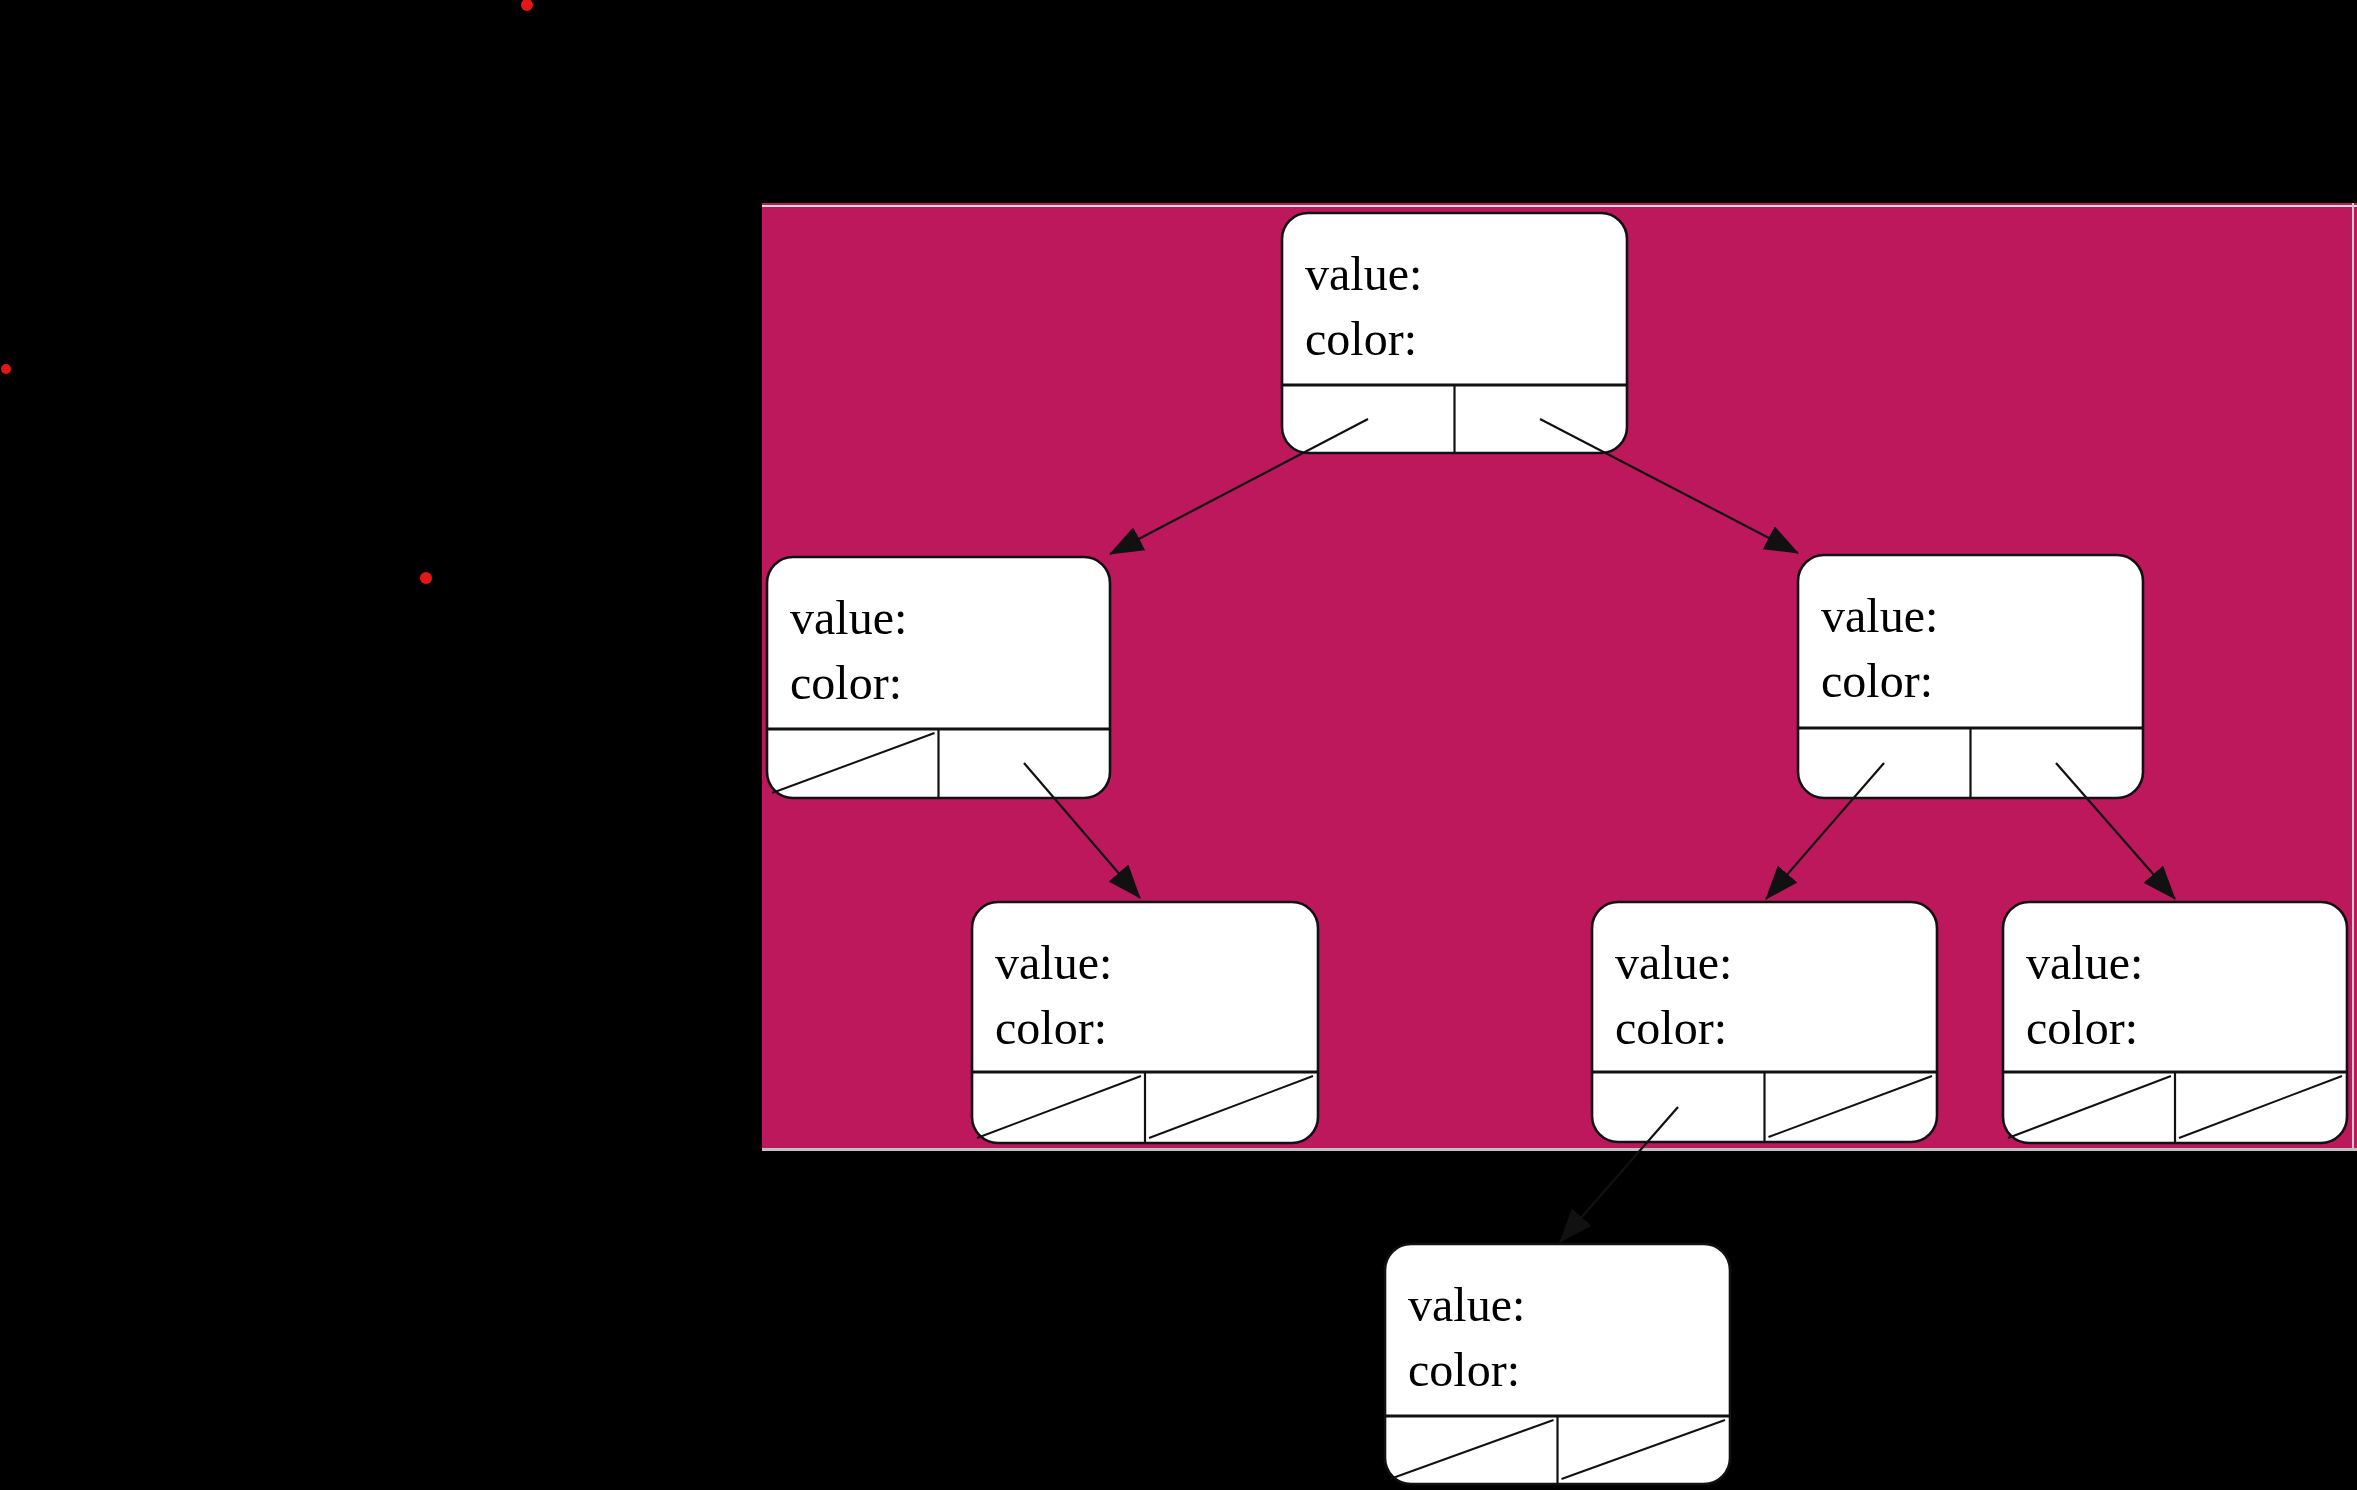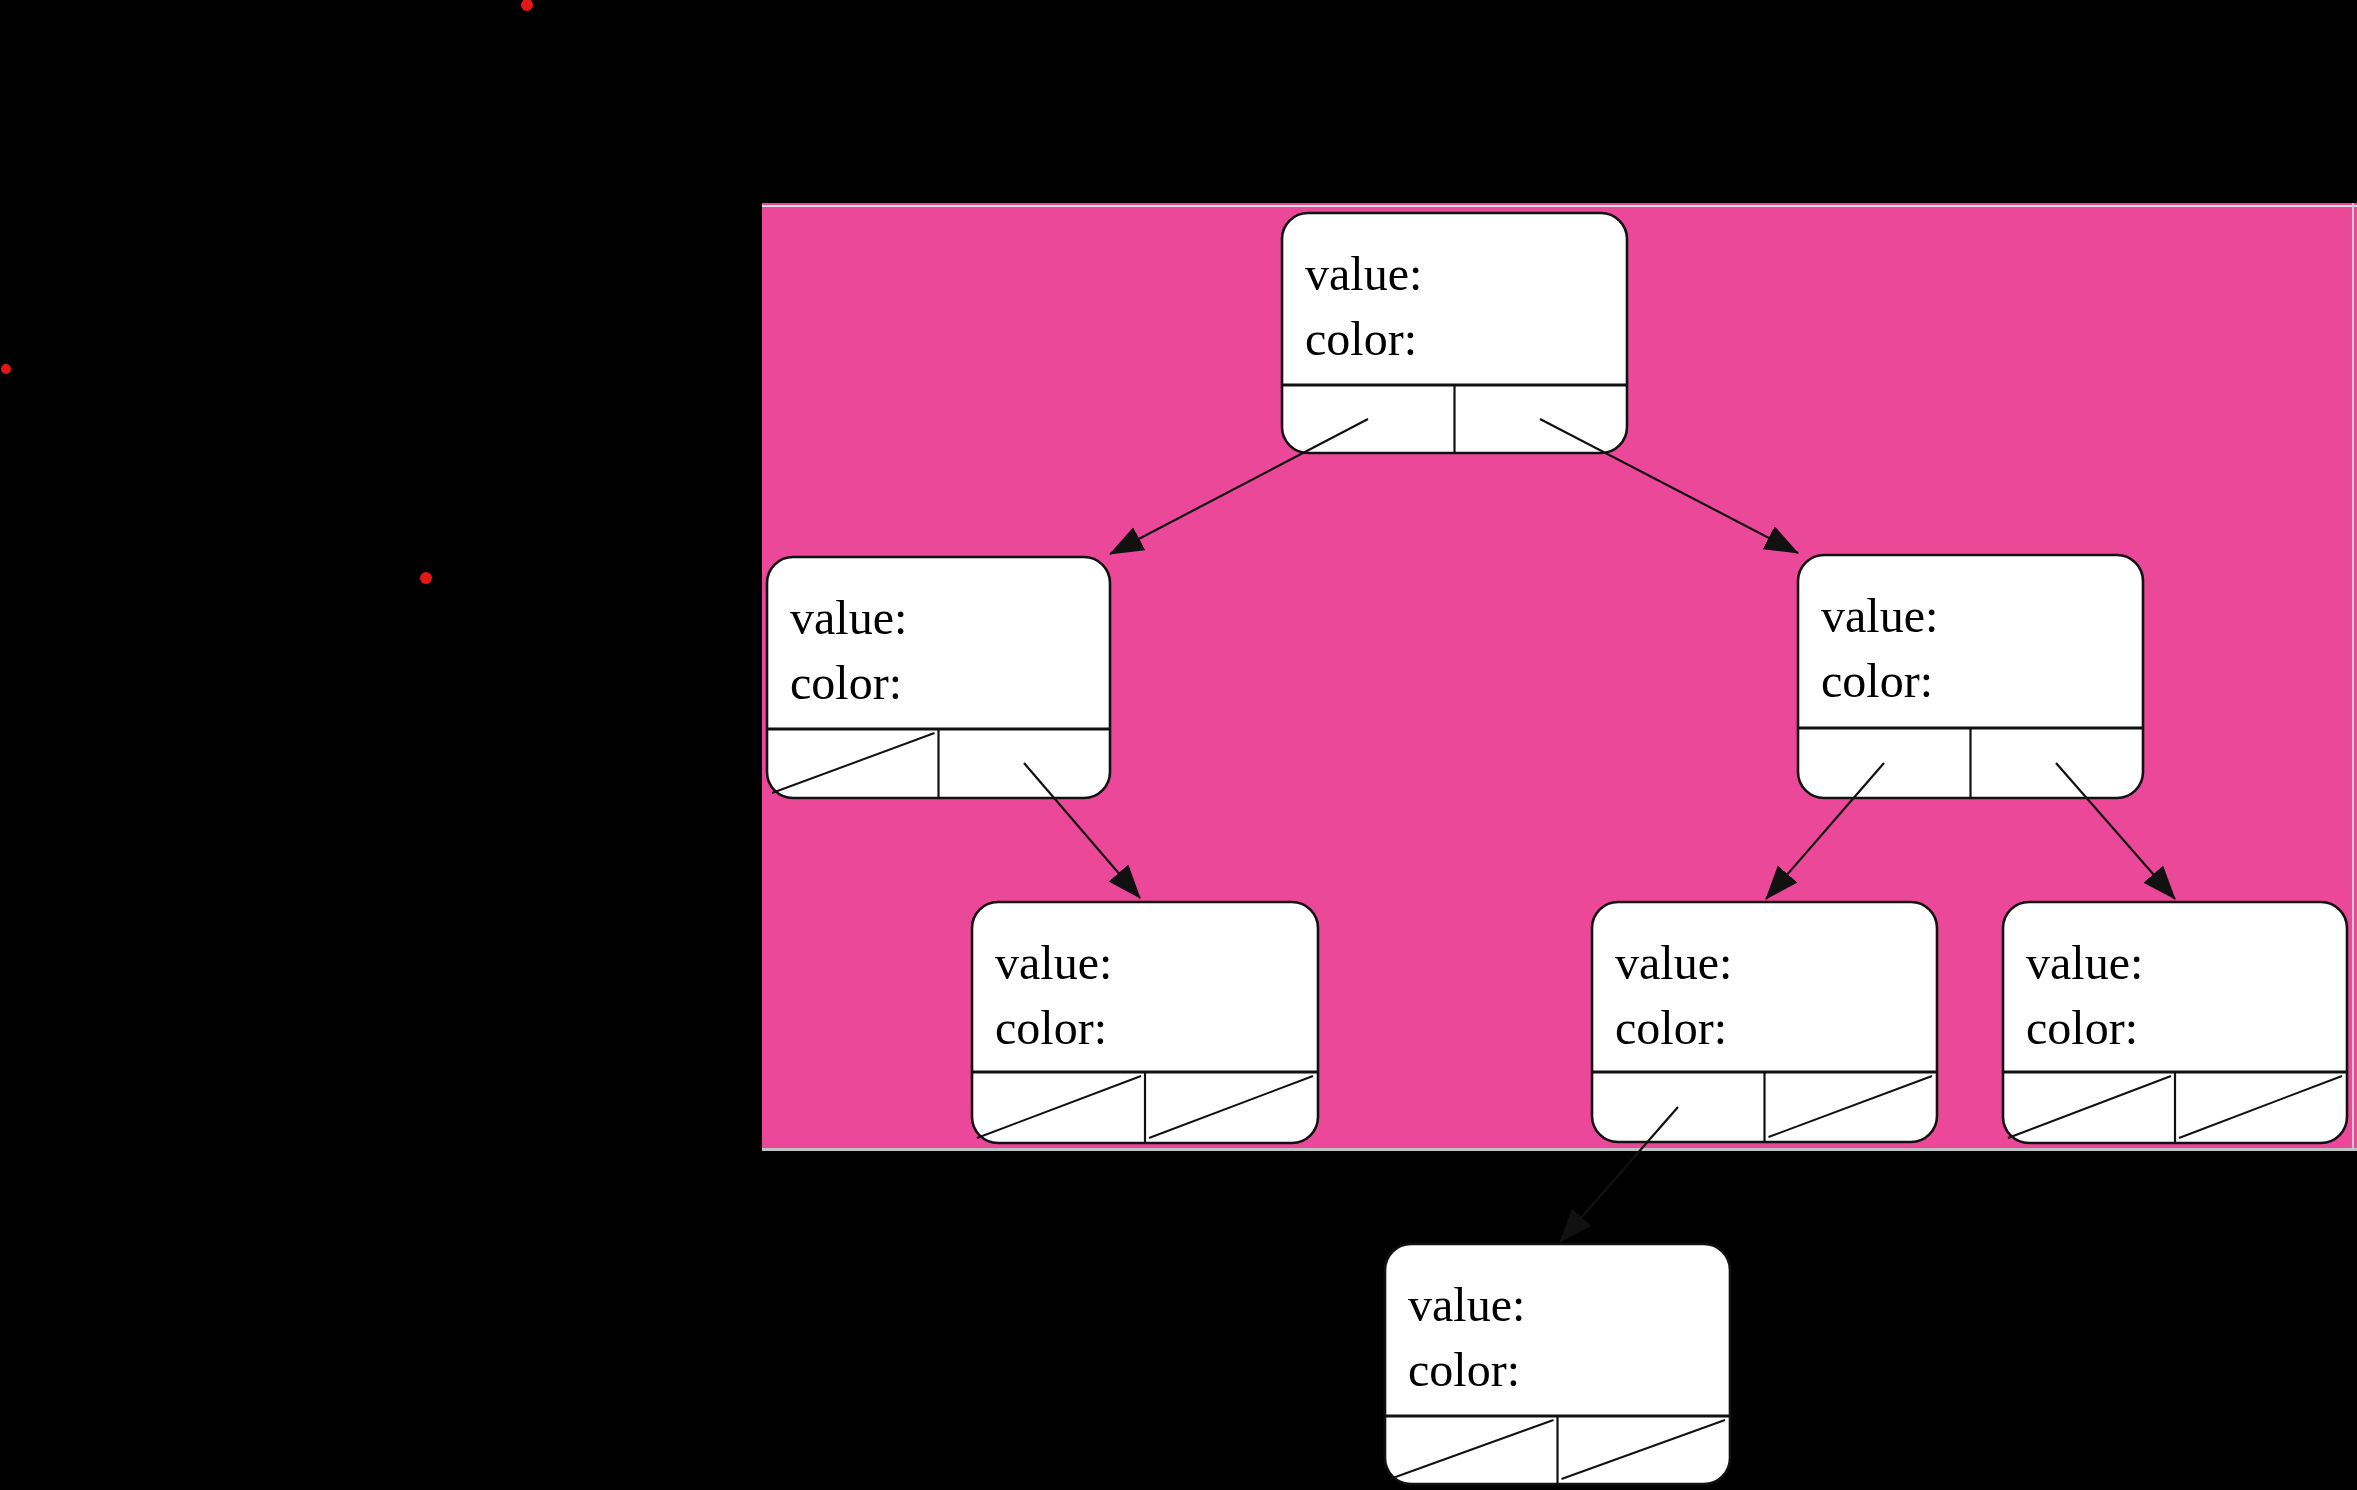--- a/index.html
+++ b/index.html
@@ -54,21 +54,21 @@
 </style>
 </head>
 <body>
 
 <div id="canvas" style="width: 2357px; height: 1490px; background: rgb(0, 0, 0);">
   <div id="laser-dots">
       <div class="laser-dot" style="left: 521px; top: -1px; width: 12px; height: 12px; background: rgb(228, 23, 23);"></div>
       <div class="laser-dot" style="left: 1px; top: 364px; width: 10px; height: 10px; background: rgb(228, 23, 23);"></div>
       <div class="laser-dot" style="left: 420px; top: 572px; width: 12px; height: 12px; background: rgb(228, 23, 23);"></div>
     </div>
-  <div id="page" style="left: 762px; top: 203px; width: 1595px; height: 948px; background: #ec4899;">
+  <div id="page" style="left: 762px; top: 203px; width: 1595px; height: 948px; background: #be185d;">
     <div class="hairline" style="background: rgb(221, 221, 221);"></div>
     <div class="right-line" style="background: rgb(204, 204, 204);"></div>
     <div class="bottom-edge" style="background: rgb(191, 194, 197);"></div>
     <svg id="diagram" xmlns="http://www.w3.org/2000/svg" width="1595" height="1287" viewBox="762 203 1595 1287">
         <defs>
           <marker id="arrowhead" markerUnits="userSpaceOnUse" markerWidth="40" markerHeight="28" refX="33" refY="13" orient="auto">
             <path d="M0,0 L34,13 L0,26 Z" fill="#111111"></path>
           </marker>
         </defs>
         <g>

